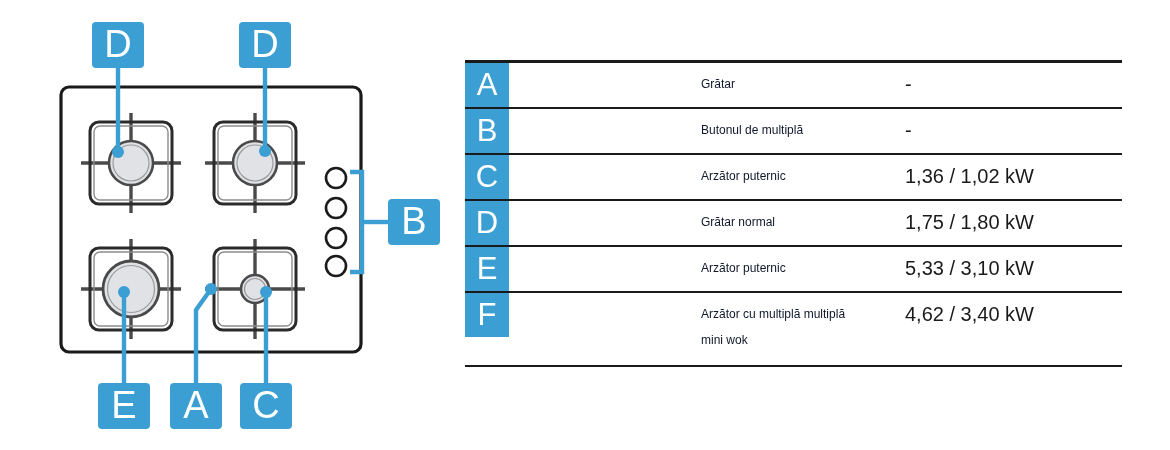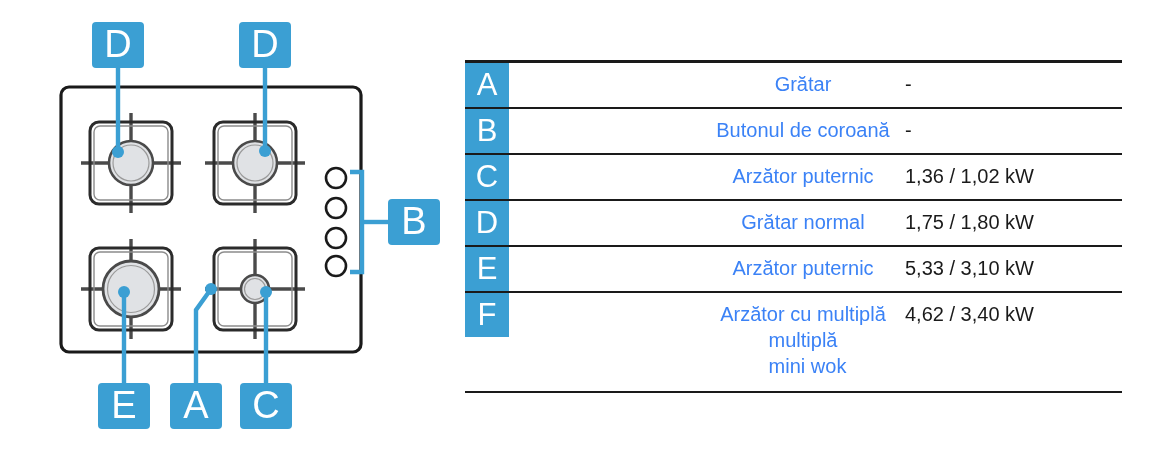--- a/index.html
+++ b/index.html
@@ -15,22 +15,22 @@
   .tbl{width:100%;border-collapse:collapse;table-layout:fixed;}
   .tbl tr{vertical-align:top;}
   .tbl td{padding:0;border:0;}
   .rule{height:2px;background:#1a1a1a;width:657px;}
   .rule-top{height:3px;}
   .badge-cell{width:60px;}
   .badge{width:44px;height:44px;background:#3b9fd3;color:#ffffff;
          font-size:31px;line-height:44px;text-align:center;
          font-family:"Liberation Sans","DejaVu Sans",sans-serif;font-weight:400;}
   .name-cell{width:375px;}
-  .name{font-size:20px;line-height:26px;padding-top:8px;padding-left:16px;color:#3b82f6;text-align:center;}
-  .name .l2{display:block;margin-left:9px;}
+  .name{font-size:12px;line-height:26px;padding-top:8px;padding-left:16px;color:#0f172a;}
+  .name .l2{display:block;}
   .val-cell{width:222px;}
   .val{font-size:20px;line-height:26px;padding-top:8px;color:#1a1a1a;white-space:nowrap;}
   .spacer{height:12px;}
 </style>
 </head>
 <body>
 
 <div id="diagram">
 <svg width="460" height="450" viewBox="0 0 460 450" xmlns="http://www.w3.org/2000/svg">
 
@@ -160,21 +160,21 @@
         <td colspan="3">
             <div class="rule"></div>
           </td>
       </tr>
 
       <tr>
         <td class="badge-cell">
             <div class="badge">B</div>
           </td>
         <td class="name-cell">
-            <div class="name">Butonul de coroană</div>
+            <div class="name">Butonul de multiplă</div>
           </td>
         <td class="val-cell">
             <div class="val">-</div>
           </td>
       </tr>
       <tr>
         <td colspan="3">
             <div class="rule"></div>
           </td>
       </tr>

